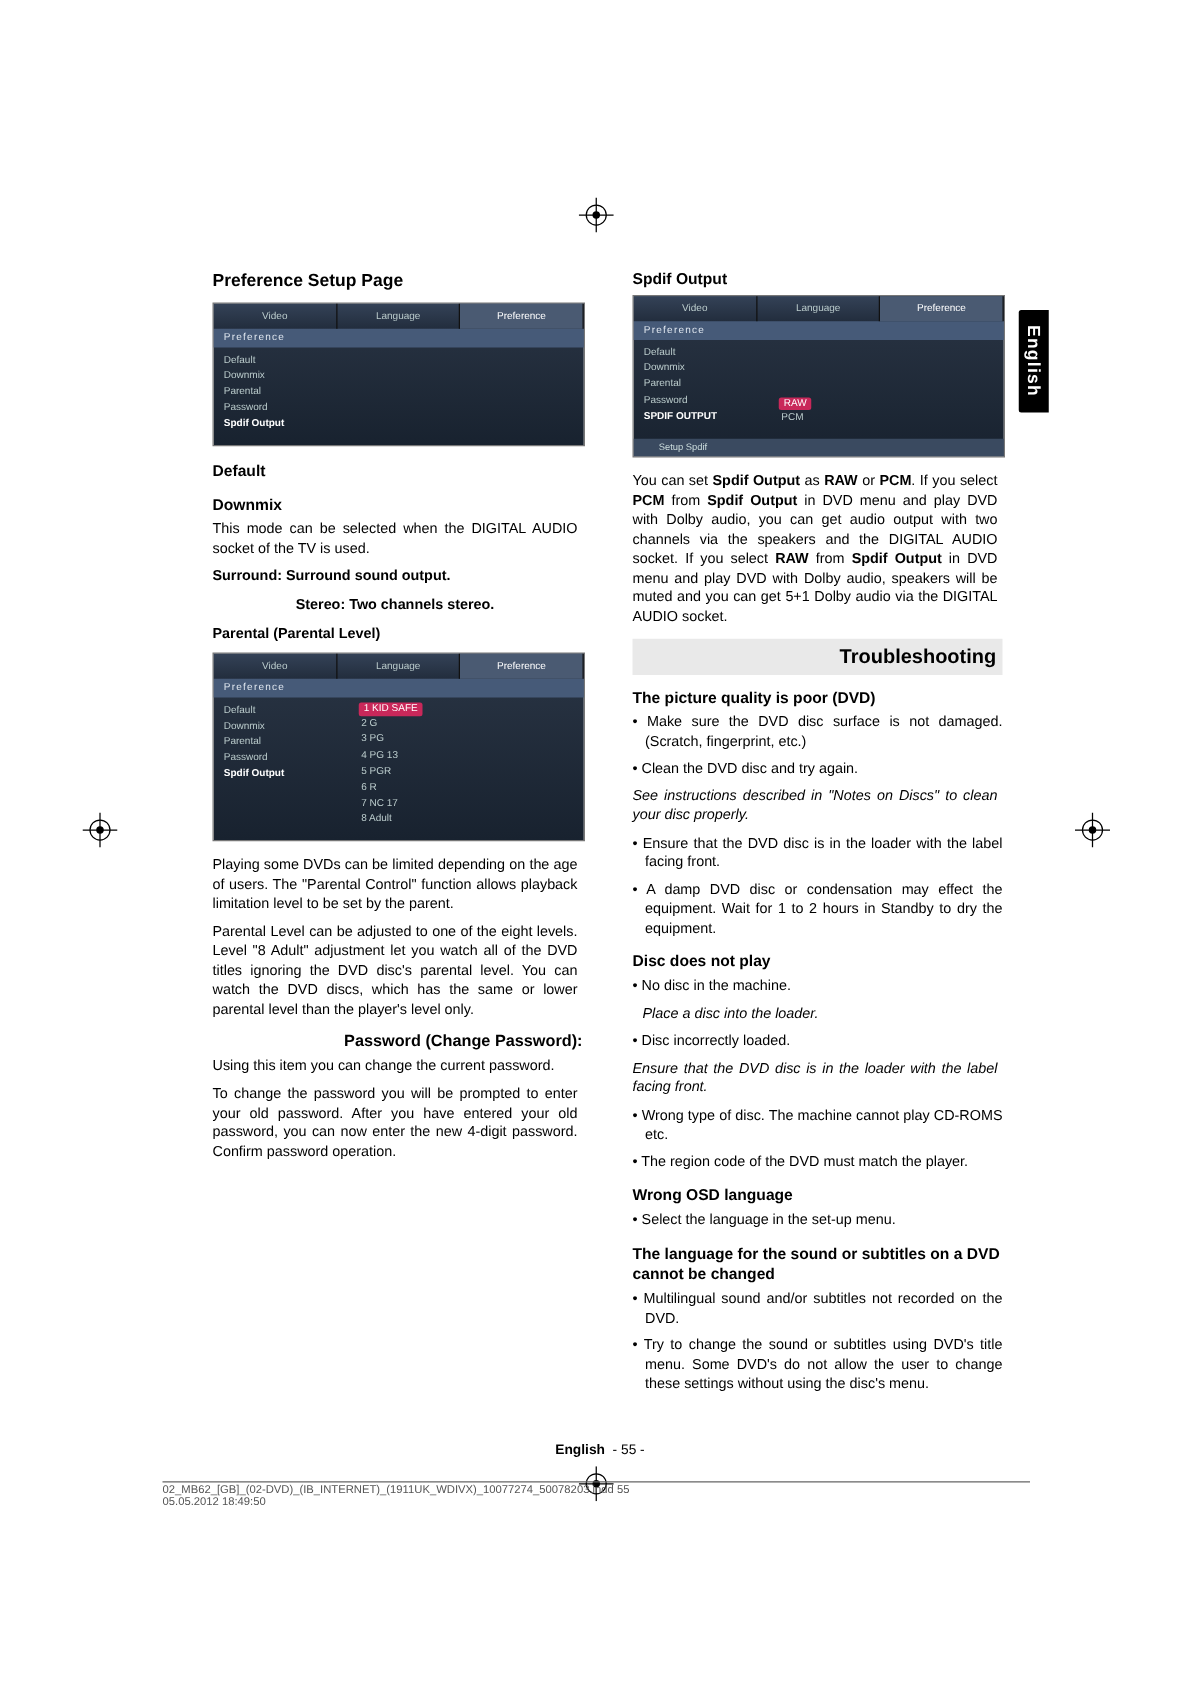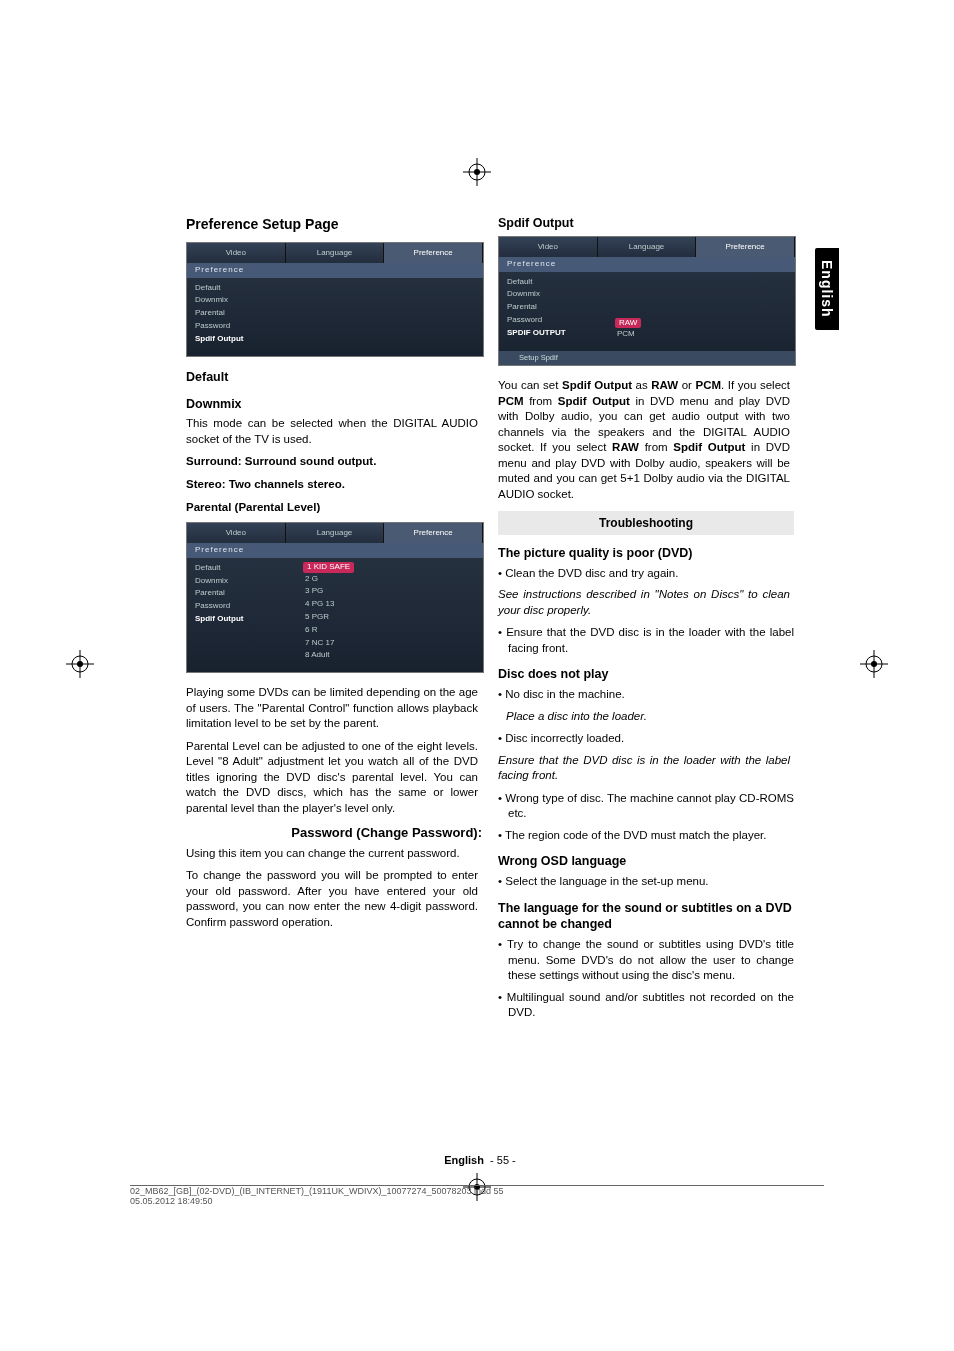--- a/index.html
+++ b/index.html
@@ -9,25 +9,25 @@
     width: 954px;
   }
   .page {
     position: relative;
     width: 954px;
     height: 1351px;
     background: #fff;
   }
   .content {
     position: absolute;
-    left: 186px;
+    left: 170px;
     top: 215px;
     width: 620px;
     display: flex;
-    gap: 16px;
+    gap: 40px;
     font-size: 11.5px;
     line-height: 1.35;
     color: #000;
     text-align: justify;
   }
   .col { width: 296px; }
   h2.sec {
     font-size: 14px;
     font-weight: bold;
     margin: 0 0 8px 0;
@@ -44,24 +44,24 @@
     font-weight: bold;
     margin: 8px 0 4px 0;
     text-align: right;
   }
   p { margin: 0 4px 7px 0; }
   .b { font-weight: bold; }
   .i { font-style: italic; }
   .troubleshoot {
     background: #e9e9e9;
     padding: 4px 5px;
-    font-size: 12px;
+    font-size: 16px;
     font-weight: bold;
     margin: 8px 0 6px 0;
-    text-align: center;
+    text-align: right;
   }
   ul.lst { list-style: none; padding: 0; margin: 0; }
   ul.lst li { margin: 0 0 6px 0; padding-left: 10px; text-indent: -10px; text-align: justify;}
   ul.lst li::before { content: "• "; }
 
   
   .osd {
     width: 296px;
     border: 1px solid #777;
     margin: 4px 0 12px 0;
@@ -219,21 +219,21 @@
           </div>
         </div>
       </div>
 
       <h3 class="sub">Default</h3>
 
       <h3 class="sub">Downmix</h3>
       <p>This mode can be selected when the DIGITAL AUDIO socket of the TV is used.</p>
 
       <p class="b" style="text-align:left">Surround: Surround sound output.</p>
-      <p class="b" style="text-align:left">Stereo: Two channels stereo.</p>
+      <p class="b" style="text-align:center">Stereo: Two channels stereo.</p>
       <p class="b" style="text-align:left">Parental (Parental Level)</p>
 
       <div class="osd">
         <div class="tabs">
           <div class="tab">Video</div>
           <div class="tab">Language</div>
           <div class="tab sel">Preference</div>
         </div>
         <div class="band">Preference</div>
         <div class="body">
@@ -290,25 +290,27 @@
         </div>
         <div class="foot">Setup Spdif</div>
       </div>
 
       <p>You can set <span class="b">Spdif Output</span> as <span class="b">RAW</span> or <span class="b">PCM</span>. If you select <span class="b">PCM</span> from <span class="b">Spdif Output</span> in DVD menu and play DVD with Dolby audio, you can get audio output with two channels via the speakers and the DIGITAL AUDIO socket. If you select <span class="b">RAW</span> from <span class="b">Spdif Output</span> in DVD menu and play DVD with Dolby audio, speakers will be muted and you can get 5+1 Dolby audio via the DIGITAL AUDIO socket.</p>
 
       <div class="troubleshoot">Troubleshooting</div>
 
       <h3 class="sub">The picture quality is poor (DVD)</h3>
       <ul class="lst">
+        <li>Make sure the DVD disc surface is not damaged. (Scratch, fingerprint, etc.)</li>
         <li>Clean the DVD disc and try again.</li>
       </ul>
       <p class="i">See instructions described in "Notes on Discs" to clean your disc properly.</p>
       <ul class="lst">
         <li>Ensure that the DVD disc is in the loader with the label facing front.</li>
+        <li>A damp DVD disc or condensation may effect the equipment. Wait for 1 to 2 hours in Standby to dry the equipment.</li>
       </ul>
 
       <h3 class="sub">Disc does not play</h3>
       <ul class="lst">
         <li>No disc in the machine.</li>
       </ul>
       <p class="i" style="padding-left:8px">Place a disc into the loader.</p>
       <ul class="lst">
         <li>Disc incorrectly loaded.</li>
       </ul>
@@ -318,22 +320,22 @@
         <li>The region code of the DVD must match the player.</li>
       </ul>
 
       <h3 class="sub">Wrong OSD language</h3>
       <ul class="lst">
         <li>Select the language in the set-up menu.</li>
       </ul>
 
       <h3 class="sub">The language for the sound or subtitles on a DVD cannot be changed</h3>
       <ul class="lst">
+        <li>Multilingual sound and/or subtitles not recorded on the DVD.</li>
         <li>Try to change the sound or subtitles using DVD's title menu. Some DVD's do not allow the user to change these settings without using the disc's menu.</li>
-        <li>Multilingual sound and/or subtitles not recorded on the DVD.</li>
       </ul>
     </div>
   </div>
 
   <div class="pgfoot">
     <span class="b">English</span>&nbsp;&nbsp;<span>- 55 -</span>
   </div>
 
   <div class="regmark reg-bot">
     <svg viewBox="0 0 28 28">

